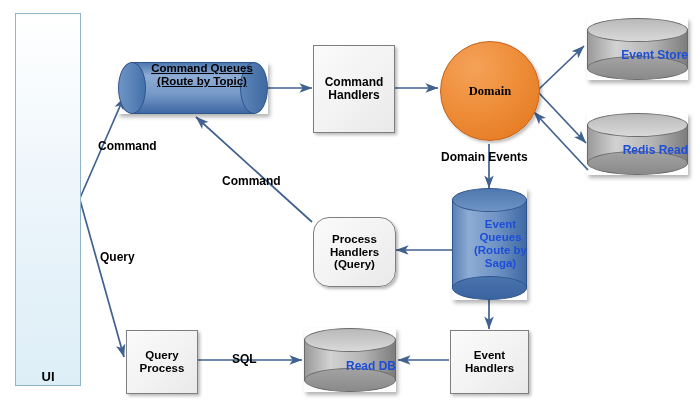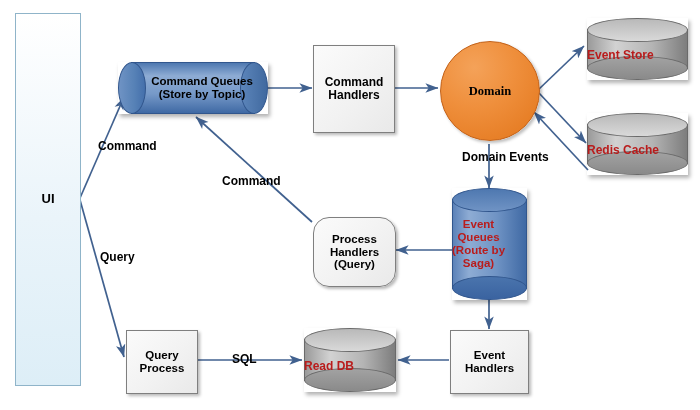--- a/index.html
+++ b/index.html
@@ -25,22 +25,22 @@
      background:radial-gradient(circle at 34% 26%,#f4a259 0%,#ef8f3c 42%,#e2751a 100%);
      border:1px solid #c2621a;box-shadow:2px 2px 3px rgba(0,0,0,.25);}
 
   
   .cyl-v{position:absolute;z-index:2;}
   .cyl-v .body{position:absolute;left:0;right:0;top:11px;bottom:11px;}
   .cyl-v .top,.cyl-v .bot{position:absolute;left:0;right:0;height:22px;border-radius:50%;}
   .cyl-v .top{top:0;}
   .cyl-v .bot{bottom:0;}
   .cyl-v .cap-txt{position:absolute;left:0;right:0;top:0;bottom:0;display:flex;
-       align-items:center;justify-content:flex-start;text-align:center;font-weight:bold;
-       color:#b91c1c;line-height:1.12;z-index:4;}
+       align-items:center;justify-content:flex-end;text-align:center;font-weight:bold;
+       color:#1d4ed8;line-height:1.12;z-index:4;}
 
   .blue .body{background:linear-gradient(90deg,#5c82b8 0%,#8eacd4 22%,#6f93c4 60%,#3f69a4 100%);
               border-left:1px solid #2f5party;border-left:1px solid #31568d;border-right:1px solid #31568d;}
   .blue .top{background:linear-gradient(180deg,#4e78b0 0%,#6f93c4 100%);border:1px solid #31568d;}
   .blue .bot{background:linear-gradient(180deg,#4a74ad 0%,#3a63a0 100%);border:1px solid #31568d;}
 
   .grey .body{background:linear-gradient(90deg,#9a9a9a 0%,#d2d2d2 28%,#b4b4b4 65%,#7d7d7d 100%);
               border-left:1px solid #6a6a6a;border-right:1px solid #6a6a6a;}
   .grey .top{background:linear-gradient(180deg,#b9b9b9 0%,#d9d9d9 100%);border:1px solid #6a6a6a;}
   .grey .bot{background:linear-gradient(180deg,#a2a2a2 0%,#8a8a8a 100%);border:1px solid #6a6a6a;}
@@ -48,22 +48,22 @@
   
   .cyl-h{position:absolute;z-index:2;}
   .cyl-h .body{position:absolute;top:0;bottom:0;left:13px;right:13px;
       background:linear-gradient(180deg,#4e78b0 0%,#8eacd4 26%,#7699c8 62%,#3f69a4 100%);
       border-top:1px solid #31568d;border-bottom:1px solid #31568d;}
   .cyl-h .cap{position:absolute;top:0;bottom:0;width:26px;border-radius:50%;
       border:1px solid #31568d;}
   .cyl-h .capL{left:0;background:linear-gradient(90deg,#6f93c4 0%,#5681b6 60%,#446fab 100%);}
   .cyl-h .capR{right:0;background:linear-gradient(90deg,#5c85ba 0%,#40699f 100%);}
   .cyl-h .cap-txt{position:absolute;left:0;right:0;top:0;bottom:0;display:flex;
-      align-items:center;justify-content:center;text-align:center;font-weight:bold;
-      color:#000;line-height:1.14;z-index:4;}
+      align-items:flex-start;justify-content:center;text-align:center;font-weight:bold;
+      color:#000;line-height:1.14;z-index:4;text-decoration:underline;}
   .shadow{box-shadow:2px 3px 4px rgba(0,0,0,.3);}
 </style>
 </head>
 <body>
 
 <div id="canvas">
 
   <svg class="layer edges" viewBox="0 0 700 410">
     <defs>
       <marker id="ah" markerWidth="9" markerHeight="9" refX="7.4" refY="3.1" orient="auto" markerUnits="strokeWidth">
@@ -93,32 +93,32 @@
       <line x1="489" y1="300" x2="489" y2="329"></line>
 
       <line x1="449" y1="360" x2="398" y2="360"></line>
 
       <line x1="80" y1="200" x2="124" y2="357"></line>
 
       <line x1="196" y1="360" x2="302" y2="360"></line>
     </g>
   </svg>
 
-  <div class="node panel" style="left:15px;top:13px;width:64px;height:371px;font-size:13px;">
+  <div class="node panel" style="left:15px;top:13px;width:64px;height:371px;font-size:13px;align-items:flex-end;">
     <span>UI</span>
   </div>
 
   <div class="cyl-h shadow" style="left:118px;top:62px;width:150px;height:52px;">
     <div class="body"></div>
     <div class="cap capR"></div>
     <div class="cap capL"></div>
     <div class="cap-txt" style="font-size:11.5px;padding-left:18px;">
       <div>
         <div>Command Queues</div>
-        <div>(Store by Topic)</div>
+        <div>(Route by Topic)</div>
       </div>
     </div>
   </div>
 
   <div class="node box" style="left:313px;top:45px;width:80px;height:86px;font-size:12px;">
     <div>
       <div>Command</div>
       <div>Handlers</div>
     </div>
   </div>
@@ -134,21 +134,21 @@
     <div class="cap-txt" style="font-size:12px;padding-top:14px;">
       <span>Event Store</span>
     </div>
   </div>
 
   <div class="cyl-v grey shadow" style="left:587px;top:113px;width:101px;height:62px;">
     <div class="body"></div>
     <div class="bot"></div>
     <div class="top"></div>
     <div class="cap-txt" style="font-size:12px;padding-top:14px;">
-      <span>Redis Cache</span>
+      <span>Redis Read</span>
     </div>
   </div>
 
   <div class="cyl-v blue shadow" style="left:452px;top:188px;width:75px;height:112px;">
     <div class="body"></div>
     <div class="bot"></div>
     <div class="top"></div>
     <div class="cap-txt" style="font-size:11.5px;">
       <div>
         <div>Event</div>
@@ -189,17 +189,17 @@
       <span>Read DB</span>
     </div>
   </div>
 
   <div class="lbl" style="left:98px;top:139px;font-size:12px;">Command</div>
 
   <div class="lbl" style="left:222px;top:174px;font-size:12px;">Command</div>
 
   <div class="lbl" style="left:100px;top:250px;font-size:12px;">Query</div>
 
-  <div class="lbl" style="left:462px;top:150px;font-size:12px;">Domain Events</div>
+  <div class="lbl" style="left:441px;top:150px;font-size:12px;">Domain Events</div>
 
   <div class="lbl" style="left:232px;top:341px;font-size:12px;margin-top:11px;">SQL</div>
 
 </div>
 
 </body></html>

